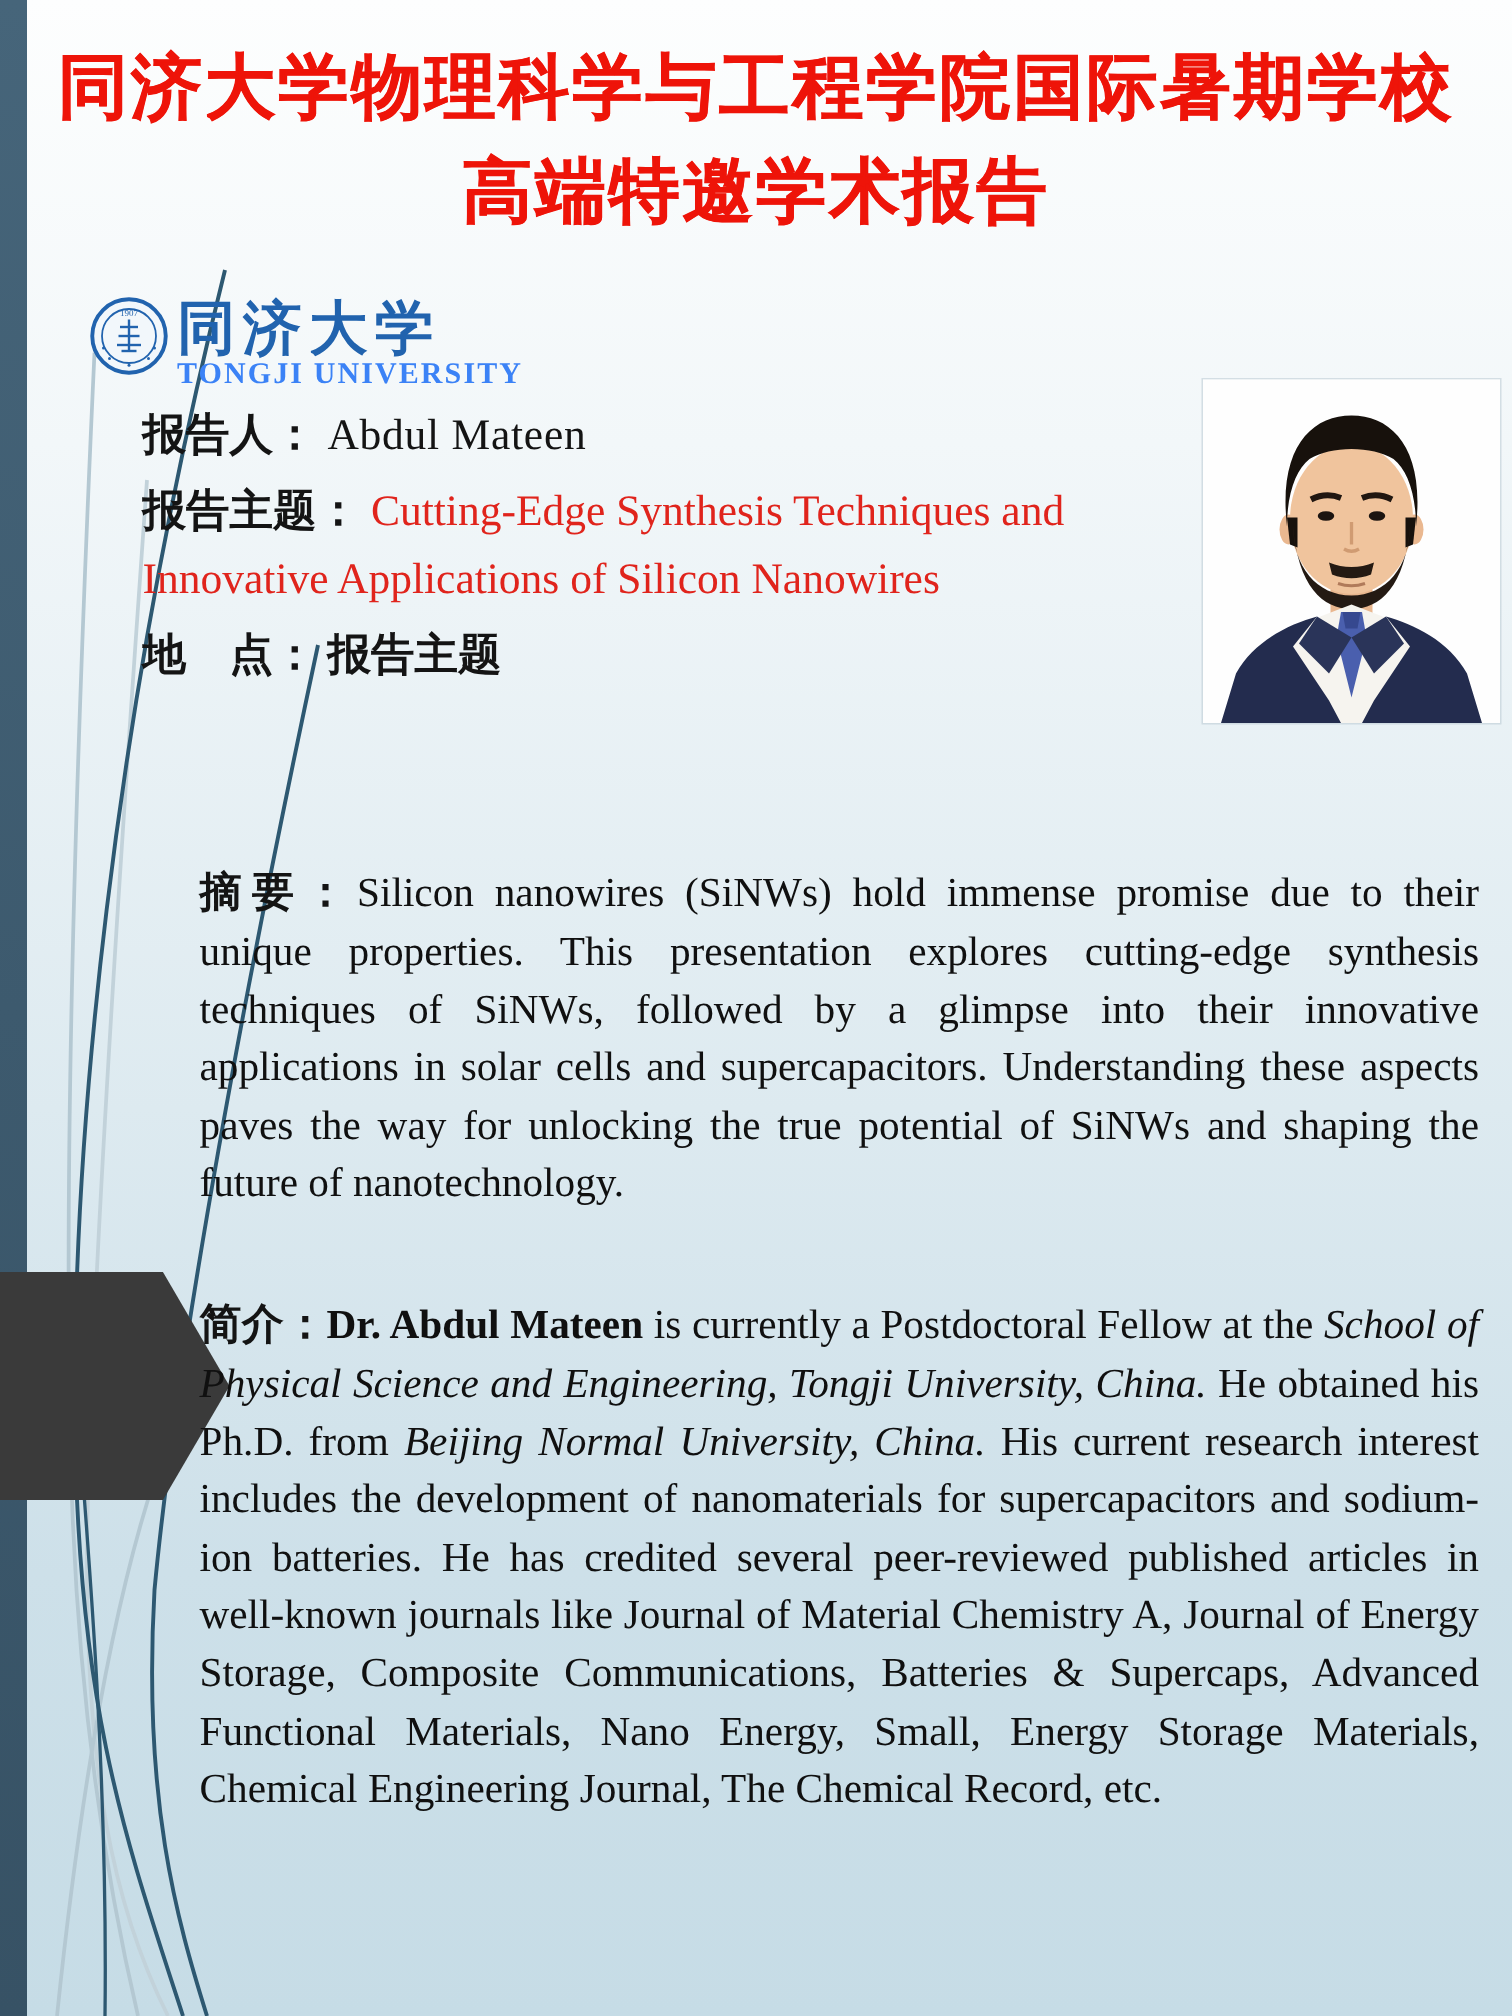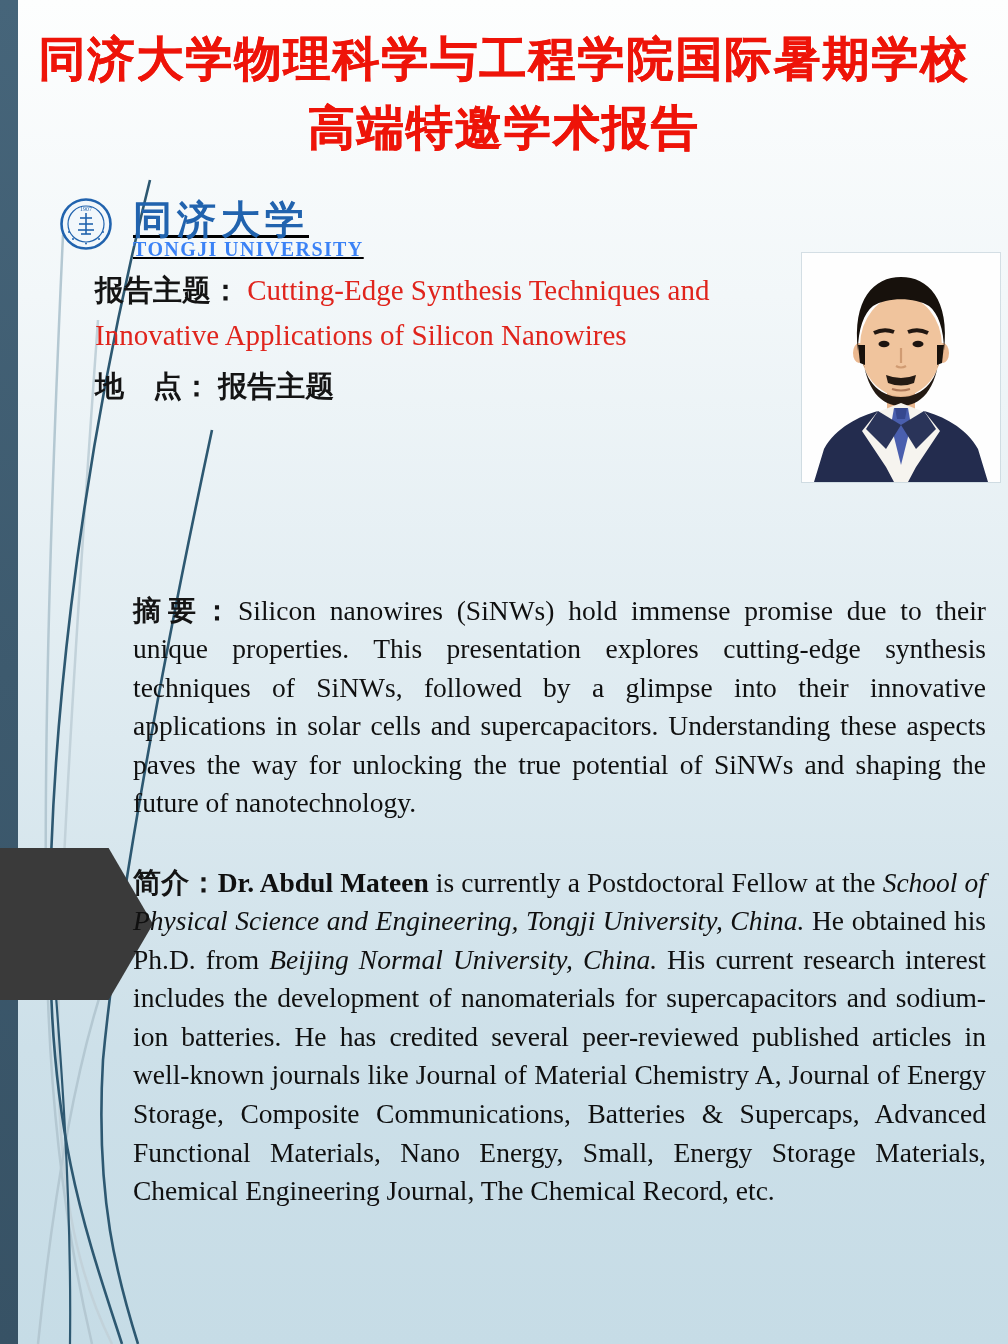--- a/index.html
+++ b/index.html
@@ -16,21 +16,21 @@
   .arrow-shape{
     position:absolute;left:0;top:848px;width:153px;height:152px;background:#3a3a3a;
     clip-path:polygon(0 0,71% 0,100% 50%,71% 100%,0 100%);
   }
   .title-block{position:absolute;left:0;top:24px;width:1008px;text-align:center;}
   .title-line{
     font-family:"DejaVu Sans","Liberation Sans",sans-serif;
     font-weight:900;color:#ee1409;font-size:47px;line-height:69px;letter-spacing:2px;text-align:center;
     -webkit-text-stroke:0.5px #ee1409;
   }
-  .logo-row{position:absolute;left:60px;top:198px;display:flex;align-items:flex-start;gap:21px;text-decoration:underline;}
+  .logo-row{position:absolute;left:60px;top:198px;display:flex;align-items:flex-start;gap:6px;}
   .seal{width:52px;height:52px;flex:0 0 auto;}
   .logo-names{display:flex;flex-direction:column;}
   .logo-cn{
     font-family:"DejaVu Serif","Liberation Serif",serif;
     color:#2163ae;font-size:39px;line-height:42px;font-weight:bold;letter-spacing:5px;
   }
   .logo-en{
     font-family:"Liberation Serif",serif;
     color:#3b82f6;font-size:20px;line-height:19px;font-weight:bold;letter-spacing:1.4px;
   }
@@ -40,21 +40,21 @@
   .speaker-name{font-family:"Liberation Serif",serif;color:#141414;letter-spacing:0.5px;}
   .topic-text{color:#e0241c;}
   .photo{
     position:absolute;left:802px;top:253px;width:198px;height:229px;background:#ffffff;
     box-shadow:0 0 0 1px rgba(190,205,214,0.6);
   }
   .para{
     position:absolute;left:133px;width:853px;text-align:justify;
     font-size:27.5px;line-height:38.6px;color:#101010;
   }
-  .abstract-para{top:564px;}
+  .abstract-para{top:548px;}
   .bio-para{top:836px;}
   .para .cn-label{font-size:28px;font-weight:bold;}
   .bold-name{font-weight:bold;}
   .italic-seg{font-style:italic;}
 </style>
 </head>
 <body>
 
 <div class="sidebar"></div>
 
@@ -94,20 +94,24 @@
       <circle cx="26" cy="45.5" r="1"></circle>
     </g>
   </svg>
   <div class="logo-names">
     <span class="logo-cn">同济大学</span>
     <span class="logo-en">TONGJI UNIVERSITY</span>
   </div>
 </div>
 
 <div class="info-list">
+  <div class="info-row">
+    <span class="cn-label">报告人：</span>
+    <span class="speaker-name">Abdul Mateen</span>
+  </div>
   <div class="info-row">
     <span class="cn-label">报告主题：</span>
     <span class="topic-text">Cutting-Edge Synthesis Techniques and Innovative Applications of Silicon Nanowires</span>
   </div>
   <div class="info-row">
     <span class="cn-label">地　点：</span>
     <span class="cn-label" style="font-weight:600">报告主题</span>
   </div>
 </div>
 

